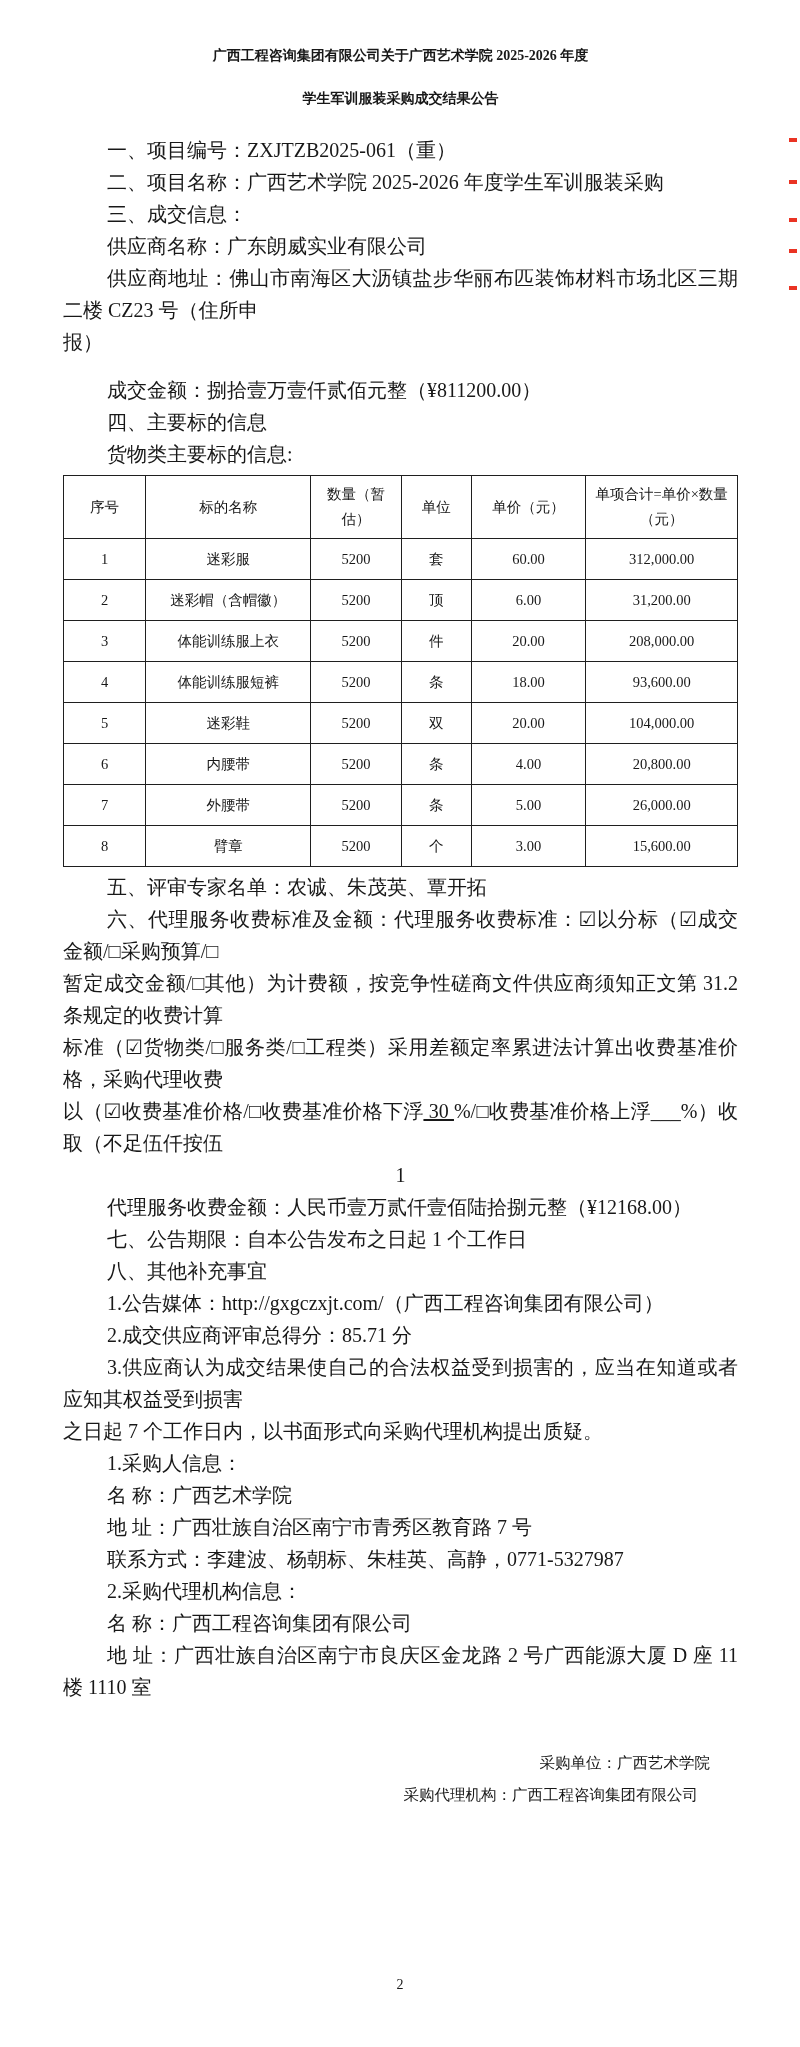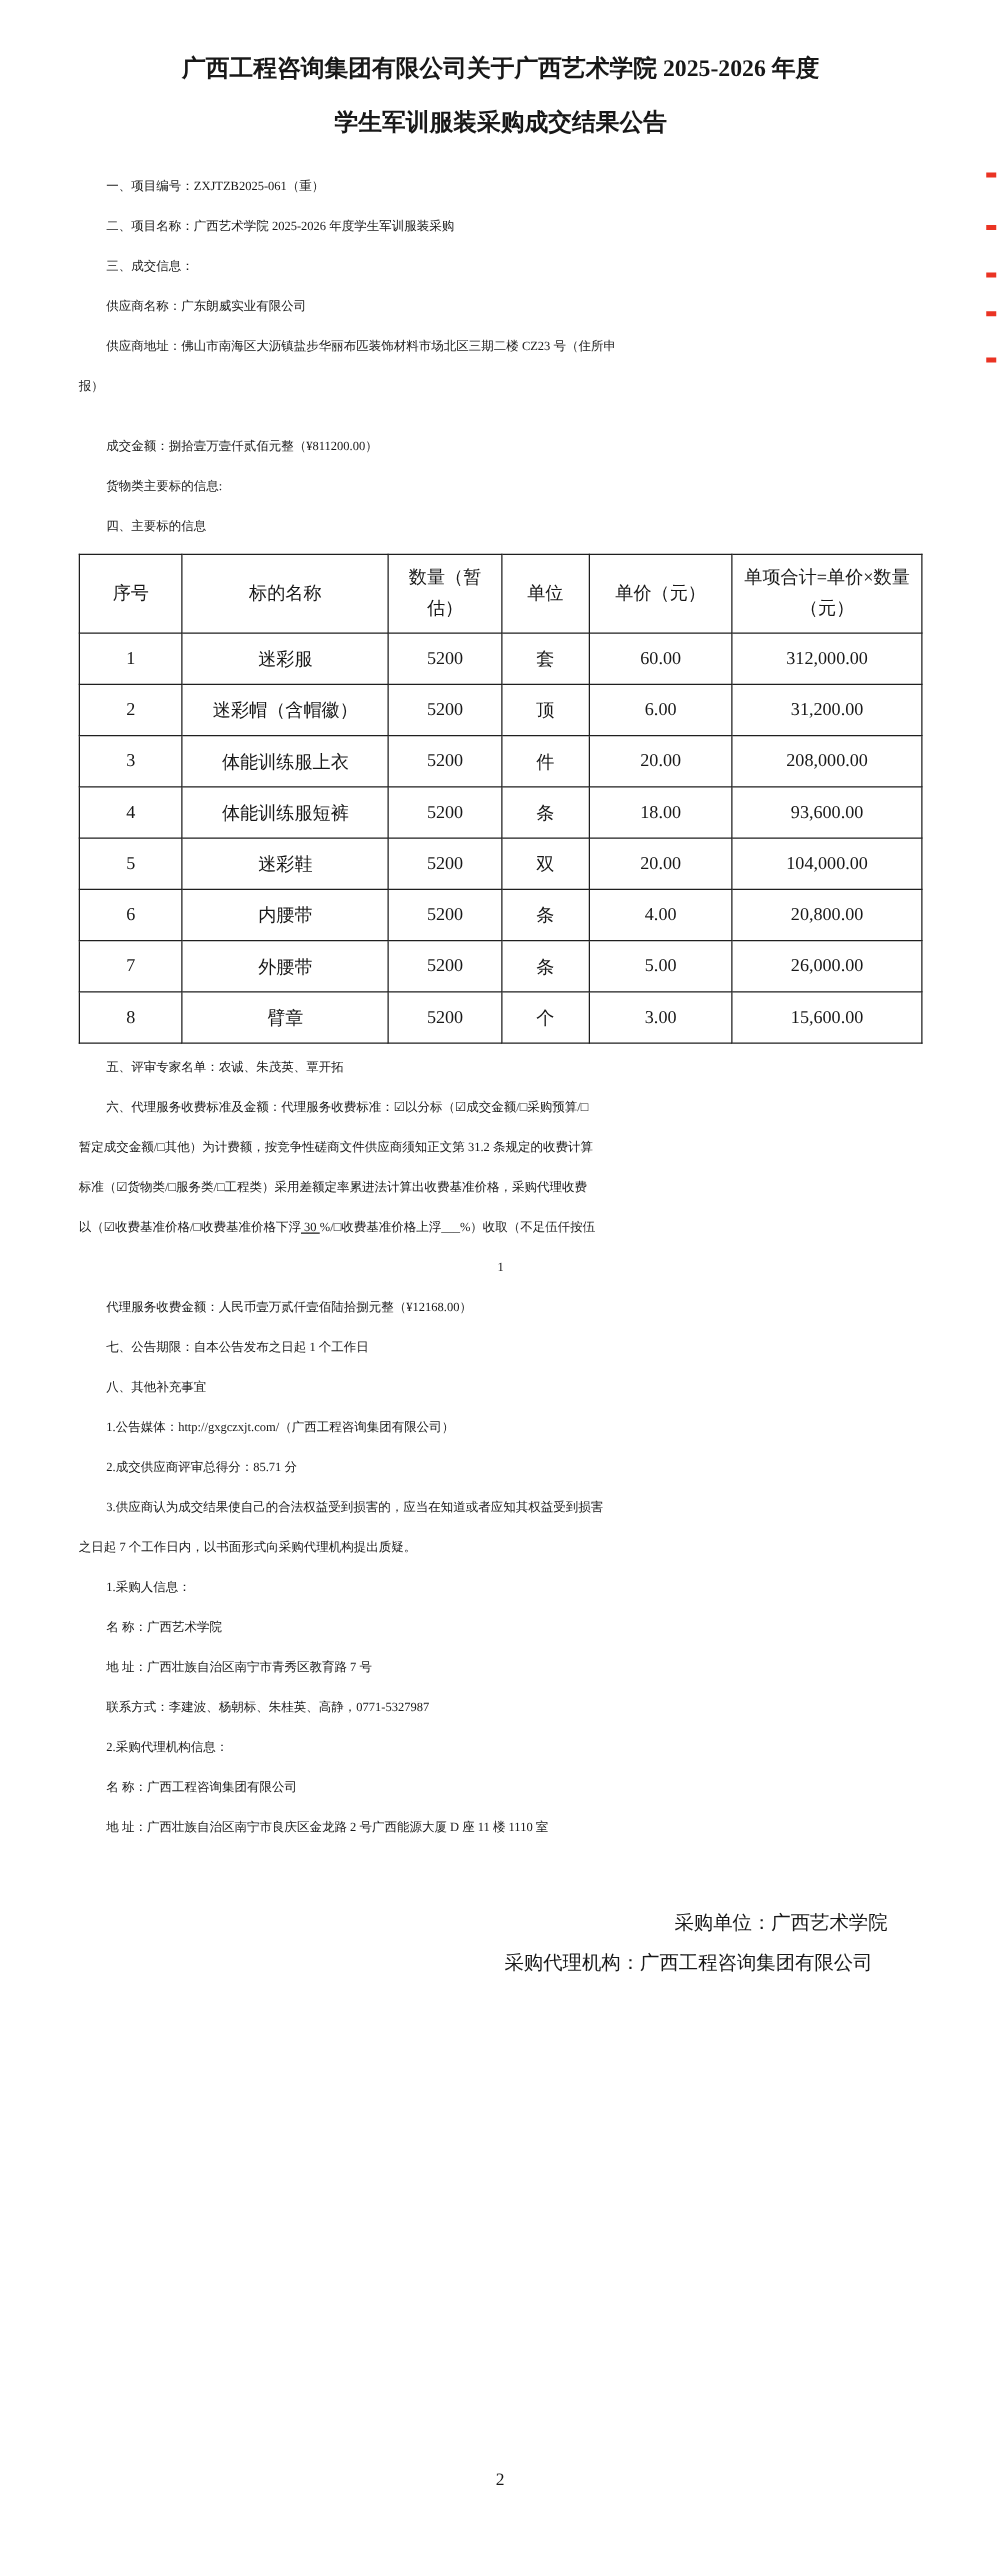--- a/index.html
+++ b/index.html
@@ -2,23 +2,23 @@
 <html><head>
 <meta charset="utf-8">
 <style>
   html,body{margin:0;padding:0;}
   body{
     width:800px;height:2047px;overflow:hidden;position:relative;
     background:#ffffff;color:#181818;
     font-family:"Liberation Serif","DejaVu Serif",serif;
   }
   .doc{padding:34px 62px 0 63px;}
-  .title{font-size:19px;font-weight:700;text-align:center;line-height:43px;}
+  .title{font-size:14px;font-weight:700;text-align:center;line-height:43px;}
   .body-lines{margin-top:14px;}
-  .line{font-size:10px;line-height:32px;text-align:justify;}
+  .line{font-size:20px;line-height:32px;text-align:justify;}
   .indent{text-indent:2.2em;}
   .noindent{text-indent:0;}
   .center{text-align:center;text-indent:0;}
   .gap-before{margin-top:16px;}
   .u{text-decoration:underline;margin-top:44px;}
   table{border-collapse:collapse;width:100%;margin-top:5px;table-layout:fixed;}
   th,td{
     border:1px solid #1f1f1f;text-align:center;vertical-align:middle;
     font-weight:400;font-size:14.5px;padding:0 2px;color:#181818;
   }
@@ -47,22 +47,22 @@
   </div>
 
   <div class="body-lines">
     <div class="line indent">一、项目编号：ZXJTZB2025-061（重）</div>
     <div class="line indent">二、项目名称：广西艺术学院 2025-2026 年度学生军训服装采购</div>
     <div class="line indent">三、成交信息：</div>
     <div class="line indent">供应商名称：广东朗威实业有限公司</div>
     <div class="line indent">供应商地址：佛山市南海区大沥镇盐步华丽布匹装饰材料市场北区三期二楼 CZ23 号（住所申</div>
     <div class="line noindent">报）</div>
     <div class="line indent gap-before">成交金额：捌拾壹万壹仟贰佰元整（¥811200.00）</div>
+    <div class="line indent">四、主要标的信息</div>
     <div class="line indent">货物类主要标的信息:</div>
-    <div class="line indent">四、主要标的信息</div>
   </div>
 
   <table>
     <colgroup>
       <col style="width:12.2%">
       <col style="width:24.5%">
       <col style="width:13.4%">
       <col style="width:10.4%">
       <col style="width:17.0%">
       <col style="width:22.5%">

